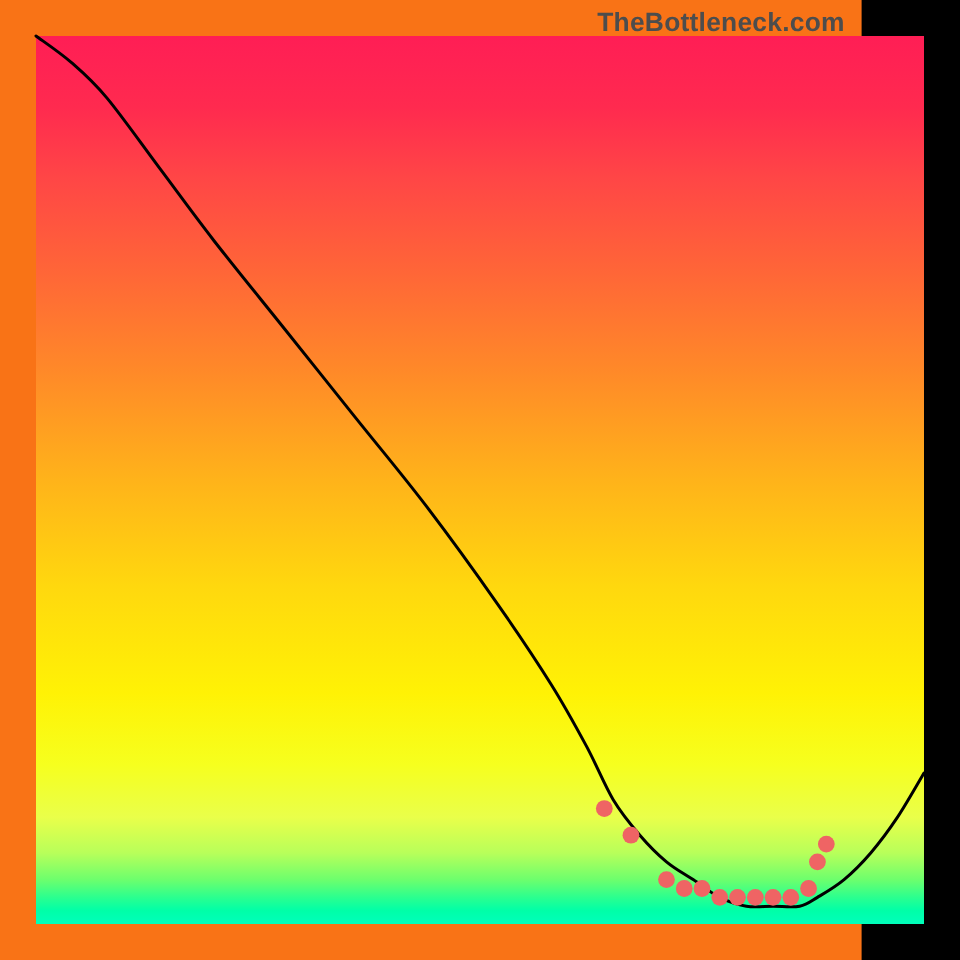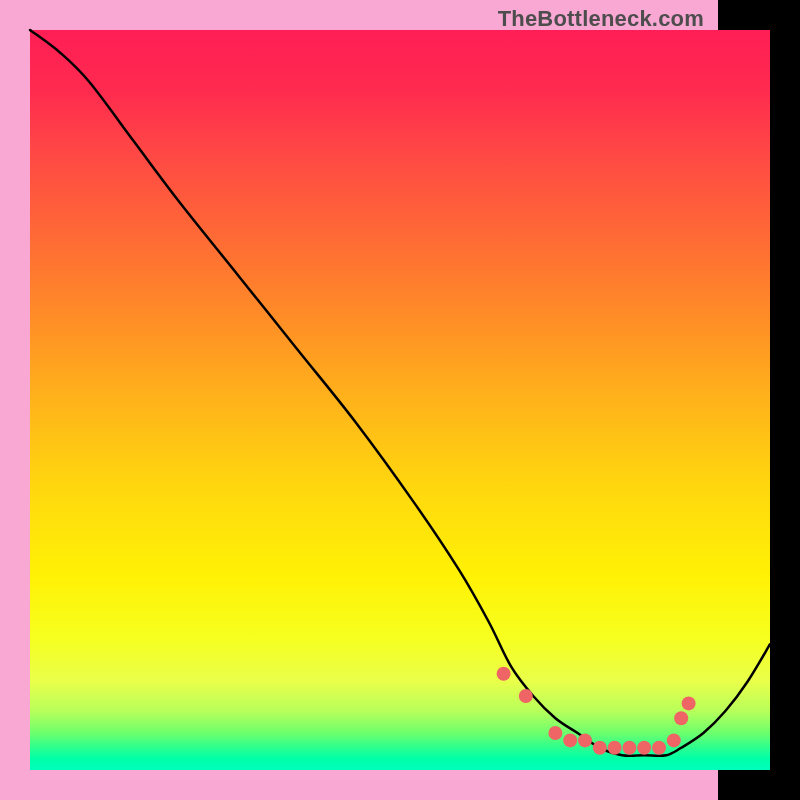--- a/index.html
+++ b/index.html
@@ -1,21 +1,21 @@
 <!DOCTYPE html>
 <html><head>
 <meta charset="utf-8">
 <style>
   * { margin: 0; padding: 0; box-sizing: border-box; }
   html, body { width: 800px; height: 800px; overflow: hidden; background: #000; }
   .frame {
     position: relative;
     width: 718px;
     height: 800px;
-    background: #f9a8d4;
+    background: #f97316;
   }
   .attribution {
     position: absolute;
     top: 6px;
     right: 14px;
     font-family: Arial, Helvetica, sans-serif;
     font-size: 22px;
     font-weight: 600;
     color: #4d4d4d;
     letter-spacing: 0.2px;

